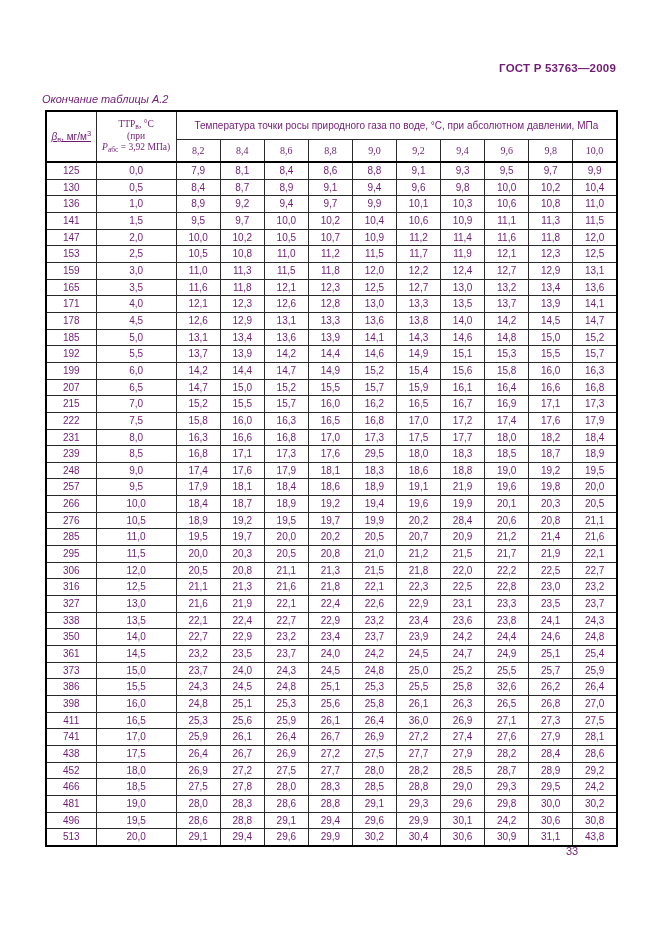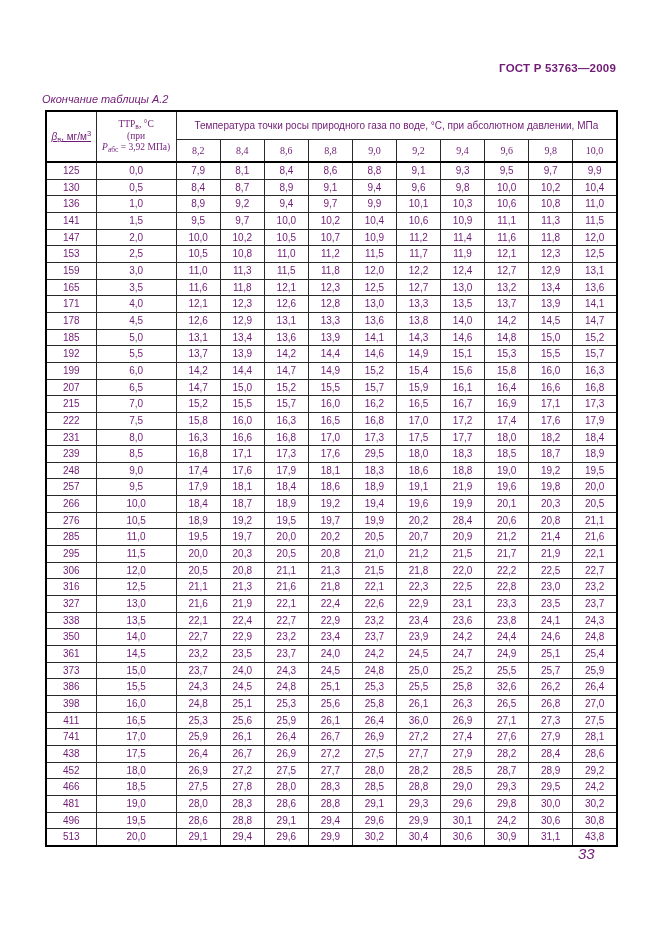--- a/index.html
+++ b/index.html
@@ -75,23 +75,22 @@
     height: 15.65px;
     line-height: 15.65px;
     white-space: nowrap;
   }
   sub { font-size: 7.5px; vertical-align: -2px; line-height: 0; }
   sup { font-size: 7.5px; vertical-align: 4px; line-height: 0; }
   .it { font-style: italic; }
   .page-number {
     position: absolute;
     top: 845px;
-    left: 578px;
-    font-size: 15px;
-    font-style: italic;
+    left: 566px;
+    font-size: 11px;
   }
 </style>
 </head>
 <body>
 
 <div class="page">
 
   <div class="std-number">ГОСТ Р 53763—2009</div>
 
   <div class="table-caption">Окончание таблицы А.2</div>

